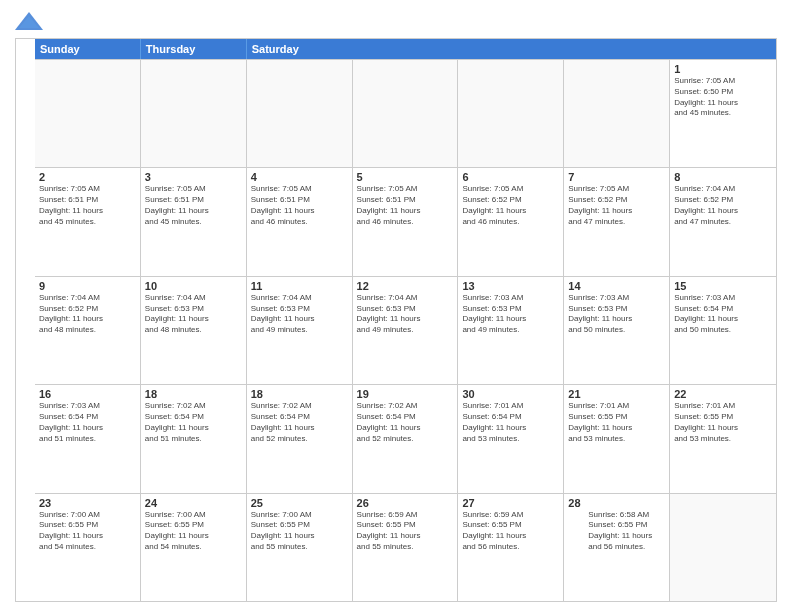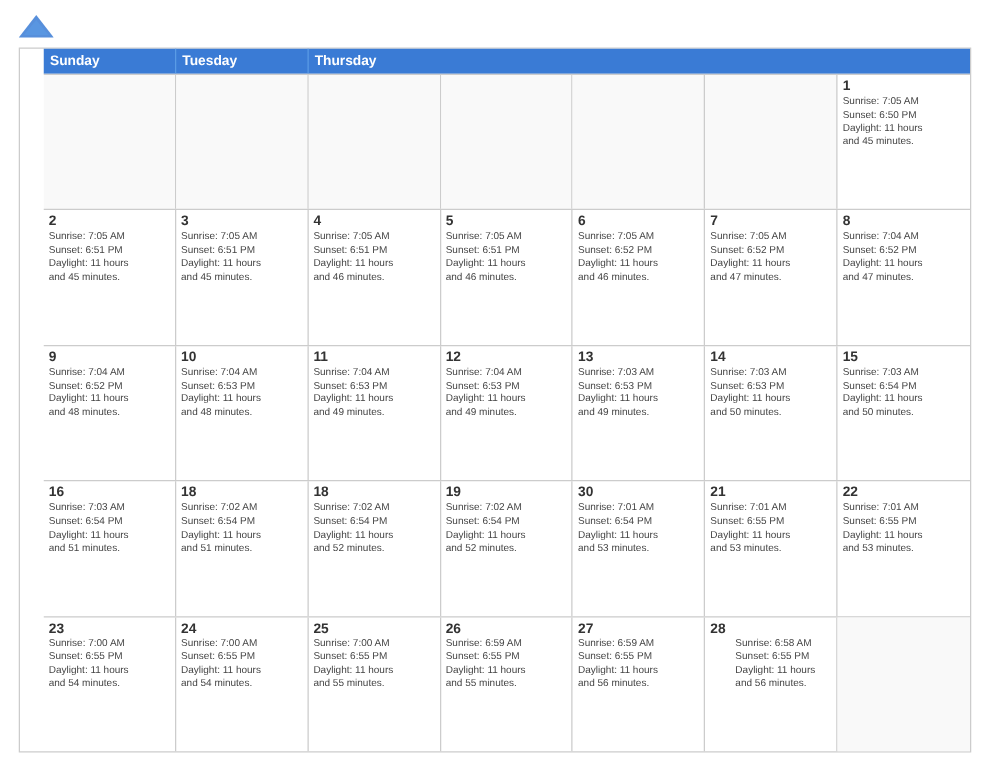--- a/index.html
+++ b/index.html
@@ -127,22 +127,22 @@
     </div>
     <div class="title-block">
       <div class="month-title"></div>
       <div class="location"></div>
     </div>
   </div>
 
   <div class="calendar">
     <div class="cal-header">
     <div class="cal-header-cell">Sunday</div>
-        <div class="cal-header-cell">Tuesday</div>
         <div class="cal-header-cell">Thursday</div>
+        <div class="cal-header-cell">Saturday</div>
       </div>
     <div class="cal-body">
     <div class="cal-row">
           <div class="cal-cell empty"></div>
           <div class="cal-cell empty"></div>
           <div class="cal-cell empty"></div>
           <div class="cal-cell empty"></div>
           <div class="cal-cell empty"></div>
           <div class="cal-cell empty"></div>
           <div class="cal-cell">

